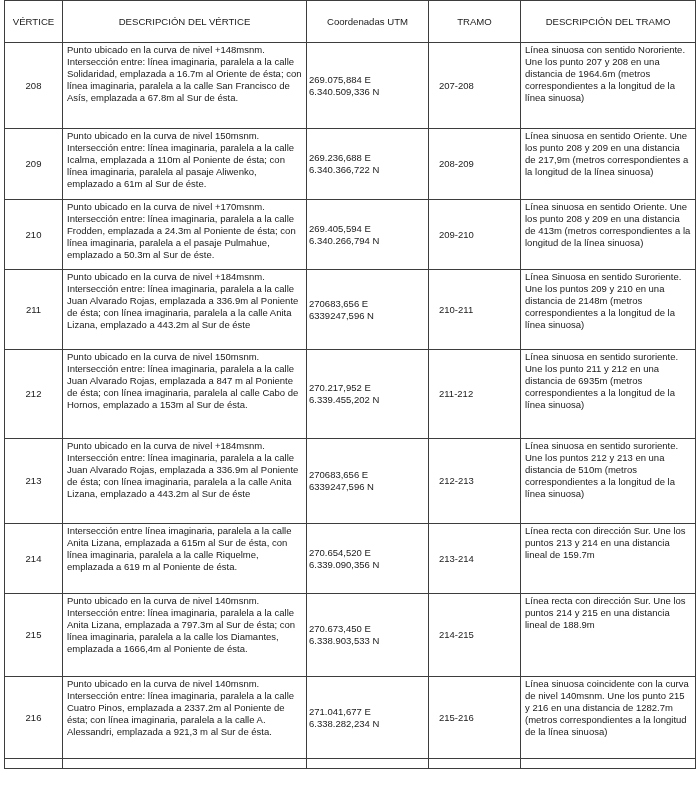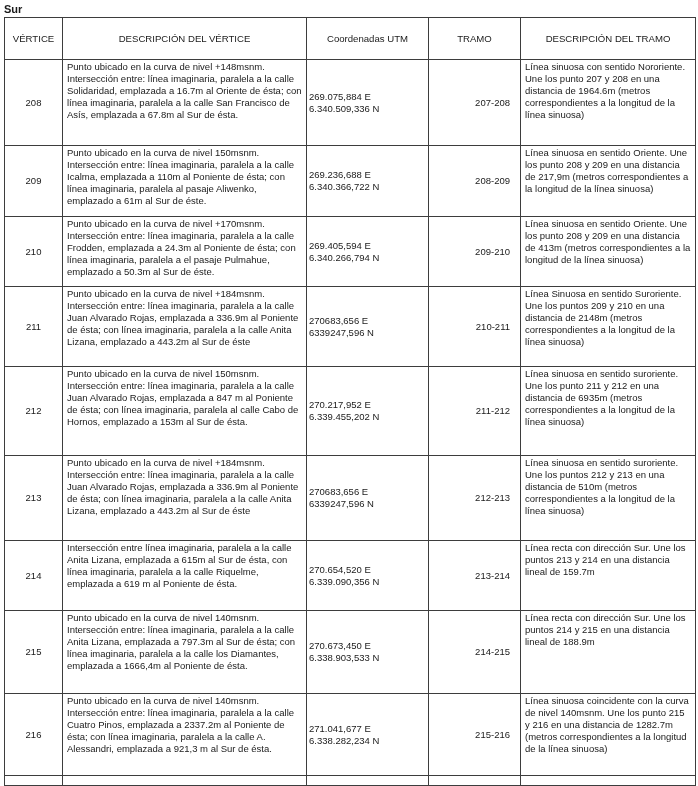--- a/index.html
+++ b/index.html
@@ -62,40 +62,39 @@
   td.c-coord {
     vertical-align: middle;
     padding: 1px 2px;
   }
   td.c-tramo {
     vertical-align: middle;
     padding: 1px 10px;
   }
   .tramo-wrap {
     display: flex;
-    justify-content: flex-end;
+    justify-content: flex-start;
     align-items: center;
   }
   
   tbody tr:nth-child(1) { height: 86px; }
   tbody tr:nth-child(2) { height: 71px; }
   tbody tr:nth-child(3) { height: 70px; }
   tbody tr:nth-child(4) { height: 80px; }
   tbody tr:nth-child(5) { height: 89px; }
   tbody tr:nth-child(6) { height: 85px; }
   tbody tr:nth-child(7) { height: 70px; }
   tbody tr:nth-child(8) { height: 83px; }
   tbody tr:nth-child(9) { height: 82px; }
   tbody tr.partial { height: 10px; }
 </style>
 </head>
 <body>
 
 <div class="page">
-  <div class="doc-title">Sur</div>
 
   <table class="vertices">
     <colgroup>
       <col style="width:58px">
       <col style="width:244px">
       <col style="width:122px">
       <col style="width:92px">
       <col style="width:175px">
     </colgroup>
     <thead>

